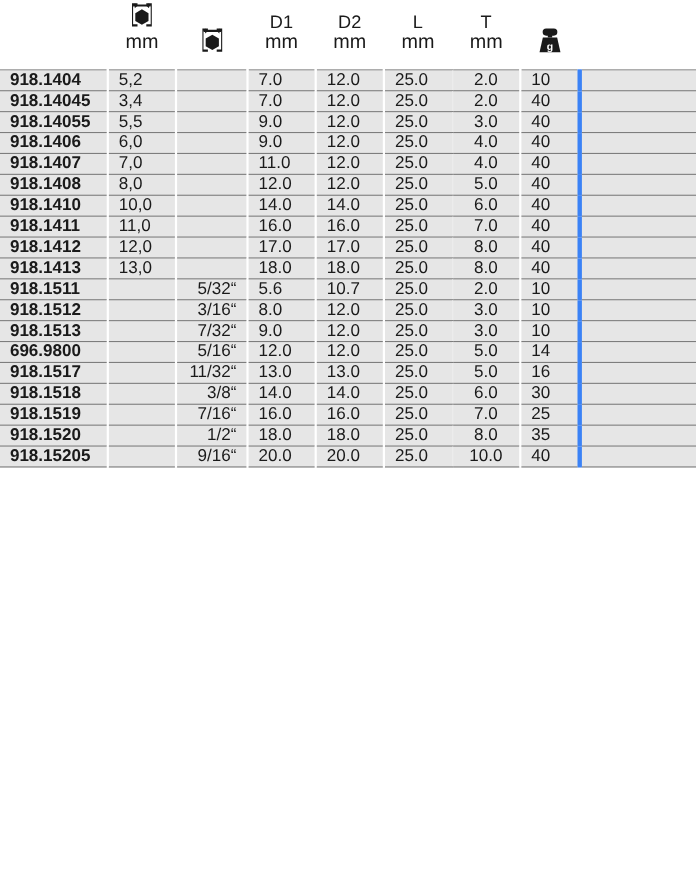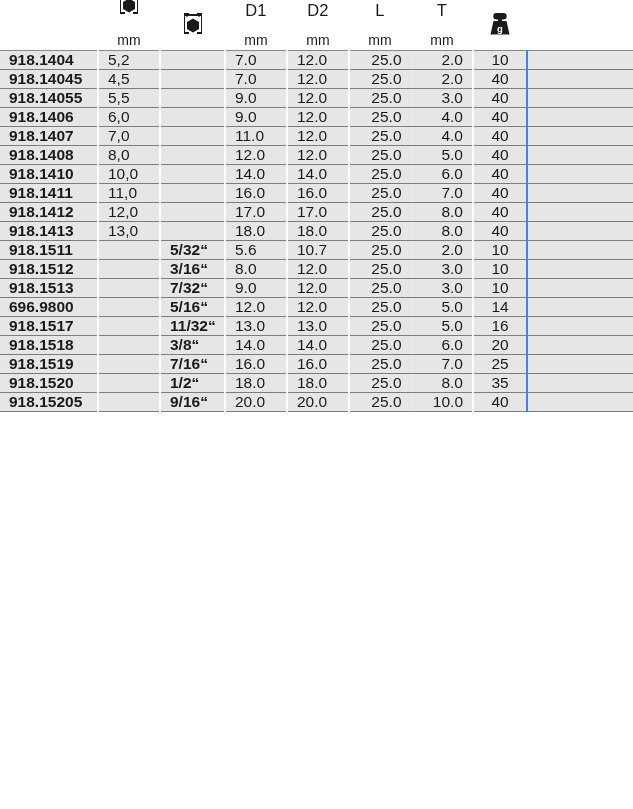--- a/index.html
+++ b/index.html
@@ -33,32 +33,32 @@
     vertical-align: bottom;
     text-align: center;
     font-weight: normal;
   }
   .hdr-stack {
     display: flex;
     flex-direction: column;
     align-items: center;
     justify-content: flex-end;
     height: 47px;
-    padding-bottom: 3px;
+    padding-bottom: 16px;
     line-height: 1.0;
   }
   .hdr-main {
     font-size: 16.5px;
     color: #1a1a1a;
     letter-spacing: 0.2px;
   }
   .hdr-unit {
-    font-size: 14px;
+    font-size: 18px;
     color: #1a1a1a;
-    margin-top: 15px;
+    margin-top: 1px;
   }
   .hdr-icon-wrap {
     display: flex;
     align-items: flex-end;
     justify-content: center;
     height: 27px;
   }
   .hdr-icon-only {
     justify-content: center;
     padding-bottom: 2px;
@@ -85,43 +85,43 @@
     padding-left: 9px;
     border-bottom-color: #9a9a9a;
     border-right: 2px solid #ffffff;
   }
   td.c-mm {
     text-align: left;
     padding-left: 14px;
     border-right: 2px solid #ffffff;
   }
   td.c-inch {
+    text-align: right;
     padding-right: 11px;
     border-right: 2px solid #ffffff;
-    font-weight: bold;
   }
   td.c-num {
     text-align: left;
     padding-left: 13px;
     border-right: 2px solid #ffffff;
   }
   td.c-l {
-    text-align: right;
+    text-align: left;
     padding-left: 13px;
     border-right: 1px solid #ededed;
   }
   td.c-t {
-    text-align: right;
+    text-align: center;
     padding-left: 13px;
     border-right: 2px solid #ffffff;
   }
   td.c-w {
-    text-align: center;
+    text-align: left;
     padding-left: 13px;
-    border-right: 2px solid #3b82f6;
+    border-right: 4px solid #3b82f6;
   }
   td.c-blank {
     background: #e6e6e6;
   }
 
   #spec-table tbody tr:last-child td {
     border-bottom: 1px solid #7d7d7d;
   }
 
   
@@ -235,21 +235,21 @@
         <td class="c-inch"></td>
         <td class="c-num">7.0</td>
         <td class="c-num">12.0</td>
         <td class="c-l">25.0</td>
         <td class="c-t">2.0</td>
         <td class="c-w">10</td>
         <td class="c-blank"></td>
       </tr>
       <tr>
         <td class="c-part">918.14045</td>
-        <td class="c-mm">4,5</td>
+        <td class="c-mm">3,4</td>
         <td class="c-inch"></td>
         <td class="c-num">7.0</td>
         <td class="c-num">12.0</td>
         <td class="c-l">25.0</td>
         <td class="c-t">2.0</td>
         <td class="c-w">40</td>
         <td class="c-blank"></td>
       </tr>
       <tr>
         <td class="c-part">918.14055</td>
@@ -395,21 +395,21 @@
         <td class="c-blank"></td>
       </tr>
       <tr>
         <td class="c-part">918.1518</td>
         <td class="c-mm"></td>
         <td class="c-inch">3/8“</td>
         <td class="c-num">14.0</td>
         <td class="c-num">14.0</td>
         <td class="c-l">25.0</td>
         <td class="c-t">6.0</td>
-        <td class="c-w">20</td>
+        <td class="c-w">30</td>
         <td class="c-blank"></td>
       </tr>
       <tr>
         <td class="c-part">918.1519</td>
         <td class="c-mm"></td>
         <td class="c-inch">7/16“</td>
         <td class="c-num">16.0</td>
         <td class="c-num">16.0</td>
         <td class="c-l">25.0</td>
         <td class="c-t">7.0</td>

